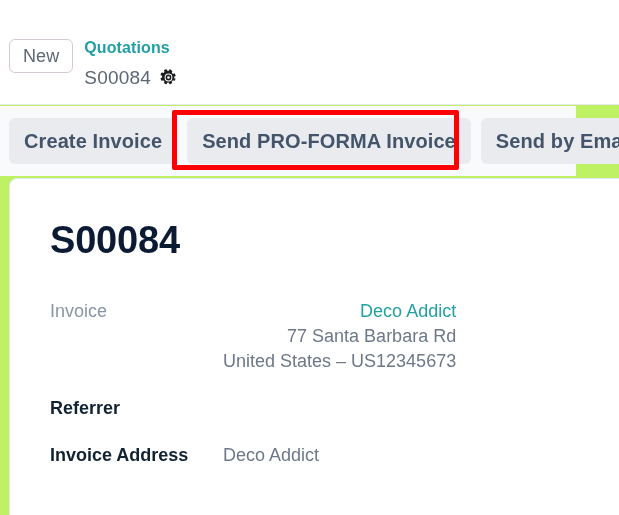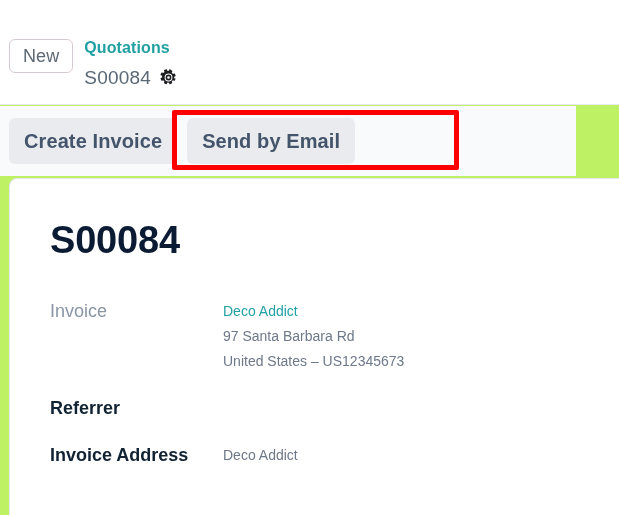--- a/index.html
+++ b/index.html
@@ -182,23 +182,24 @@
     color: #8a95a5;
     font-weight: 400;
   }
 
   .field-label.strong {
     color: #112233;
     font-weight: 700;
   }
 
   .field-value {
-    font-size: 14px;
+    font-size: 18px;
     line-height: 25px;
     color: #6d7888;
+    text-align: right;
   }
 
   .value-link {
     color: #23a0a4;
     cursor: pointer;
     white-space: nowrap;
     display: block;
   }
 
   .value-line {
@@ -228,34 +229,35 @@
             <path fill="#1b1d21" d="M10 6.6a3.4 3.4 0 1 0 0 6.8 3.4 3.4 0 0 0 0-6.8zm0 5a1.6 1.6 0 1 1 0-3.2 1.6 1.6 0 0 1 0 3.2z"></path>
             <path fill="#1b1d21" d="M18.1 11.6l-1.5-.6a6.9 6.9 0 0 0 0-2l1.5-.6a.6.6 0 0 0 .3-.8l-.9-2.1a.6.6 0 0 0-.8-.3l-1.5.6a7 7 0 0 0-1.4-1.4l.6-1.5a.6.6 0 0 0-.3-.8L11.9.2a.6.6 0 0 0-.8.3l-.6 1.5a6.9 6.9 0 0 0-2 0L7.9.5a.6.6 0 0 0-.8-.3L5 1.1a.6.6 0 0 0-.3.8l.6 1.5a7 7 0 0 0-1.4 1.4l-1.5-.6a.6.6 0 0 0-.8.3l-.9 2.1a.6.6 0 0 0 .3.8l1.5.6a6.9 6.9 0 0 0 0 2l-1.5.6a.6.6 0 0 0-.3.8l.9 2.1a.6.6 0 0 0 .8.3l1.5-.6a7 7 0 0 0 1.4 1.4l-.6 1.5a.6.6 0 0 0 .3.8l2.1.9a.6.6 0 0 0 .8-.3l.6-1.5a6.9 6.9 0 0 0 2 0l.6 1.5a.6.6 0 0 0 .8.3l2.1-.9a.6.6 0 0 0 .3-.8l-.6-1.5a7 7 0 0 0 1.4-1.4l1.5.6a.6.6 0 0 0 .8-.3l.9-2.1a.6.6 0 0 0-.3-.8zM10 14.6a4.6 4.6 0 1 1 0-9.2 4.6 4.6 0 0 1 0 9.2z"></path>
           </svg>
         </span>
       </div>
     </div>
   </div>
 
   <div class="button-bar">
     <button class="bar-button">Create Invoice</button>
+    <button class="bar-button">Send PRO-FORMA Invoice</button>
     <button class="bar-button">Send by Email</button>
   </div>
 
   <div class="highlight-box"></div>
 
   <div class="sheet">
 
     <h1 class="record-title">S00084</h1>
 
     <div class="field-row">
       <div class="field-label muted">Invoice</div>
       <div class="field-value">
         <span class="value-link">Deco Addict</span>
-        <span class="value-line">97 Santa Barbara Rd</span>
+        <span class="value-line">77 Santa Barbara Rd</span>
         <span class="value-line">United States – US12345673</span>
       </div>
     </div>
 
     <div class="field-row row-gap-referrer">
       <div class="field-label strong">Referrer</div>
       <div class="field-value"></div>
     </div>
 
     <div class="field-row row-gap-invoice">

